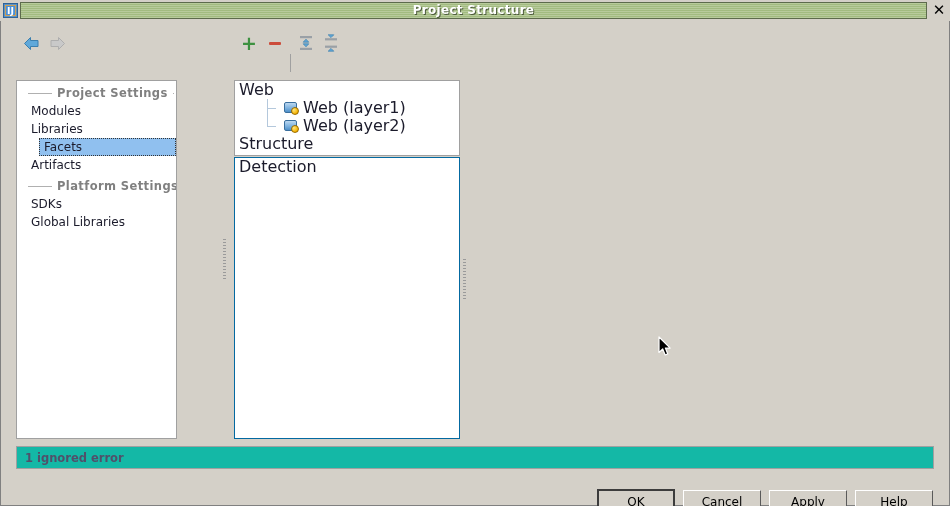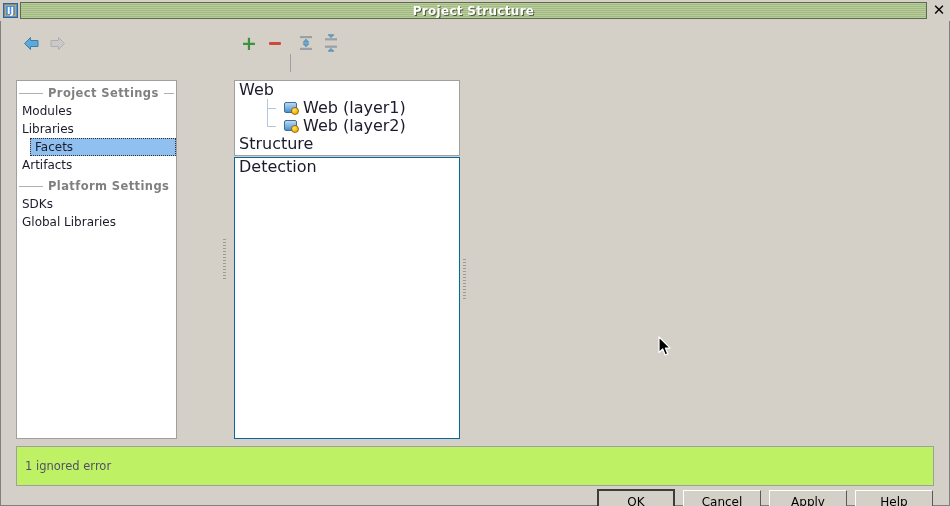--- a/index.html
+++ b/index.html
@@ -46,21 +46,21 @@
     margin: 0 1px;
     position: relative;
     border: 1px solid #5d6b4c;
     box-sizing: border-box;
     background-color: #a9c08a;
     background-image: repeating-linear-gradient(
         to bottom,
         #b8cb9c 0px, #b8cb9c 1px,
         #a2bb80 1px, #a2bb80 2px);
     display: flex;
-    align-items: center;
+    align-items: flex-start;
     justify-content: center;
     overflow: hidden;
   }
   #title-text {
     font-size: 12px;
     font-weight: bold;
     color: #ffffff;
     text-shadow: 1px 1px 0 #4d5b3c;
     letter-spacing: 0.3px;
     white-space: nowrap;
@@ -149,20 +149,21 @@
 
   #left-panel {
     position: absolute;
     left: 15px; top: 22px;
     width: 161px;
     height: 359px;
     background: #ffffff;
     border: 1px solid #a0a0a0;
     box-sizing: border-box;
     overflow: hidden;
+    padding-left: 9px;
   }
 
   .section-header {
     display: flex;
     align-items: center;
     height: 18px;
     padding: 0 2px;
     margin-top: 3px;
     gap: 5px;
     user-select: none;
@@ -300,26 +301,27 @@
     border: 1px solid #9a6c00;
     box-sizing: border-box;
   }
   .tree-label { font-size: 16px; }
 
   
   #status-bar {
     position: absolute;
     left: 15px; top: 425px;
     width: 918px;
-    height: 40px;
-    background: #bef264;
+    height: 23px;
+    background: #14b8a6;
     border: 1px solid #a0a0a0;
     box-sizing: border-box;
     display: flex;
     align-items: center;
+    font-weight: bold;
   }
   #status-text {
     font-size: 11.5px;
     color: #50506a;
     padding-left: 8px;
     font-family: "DejaVu Sans", sans-serif;
     white-space: nowrap;
   }
 
   

